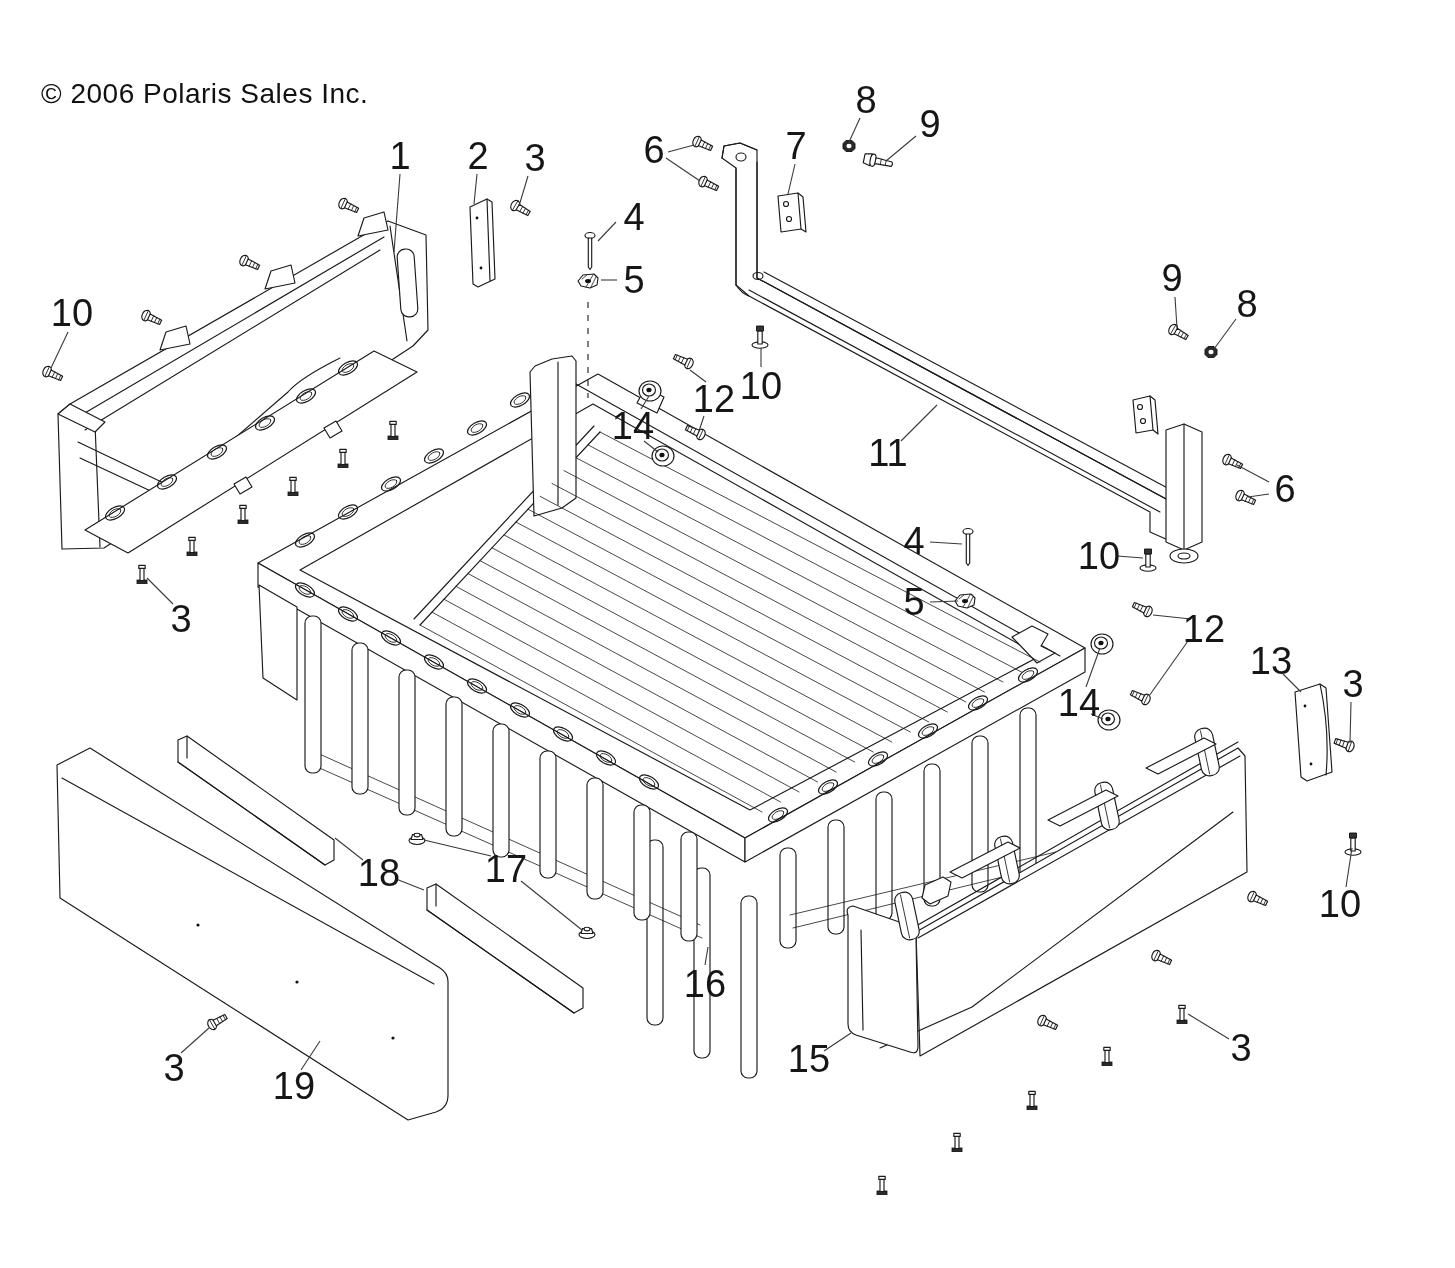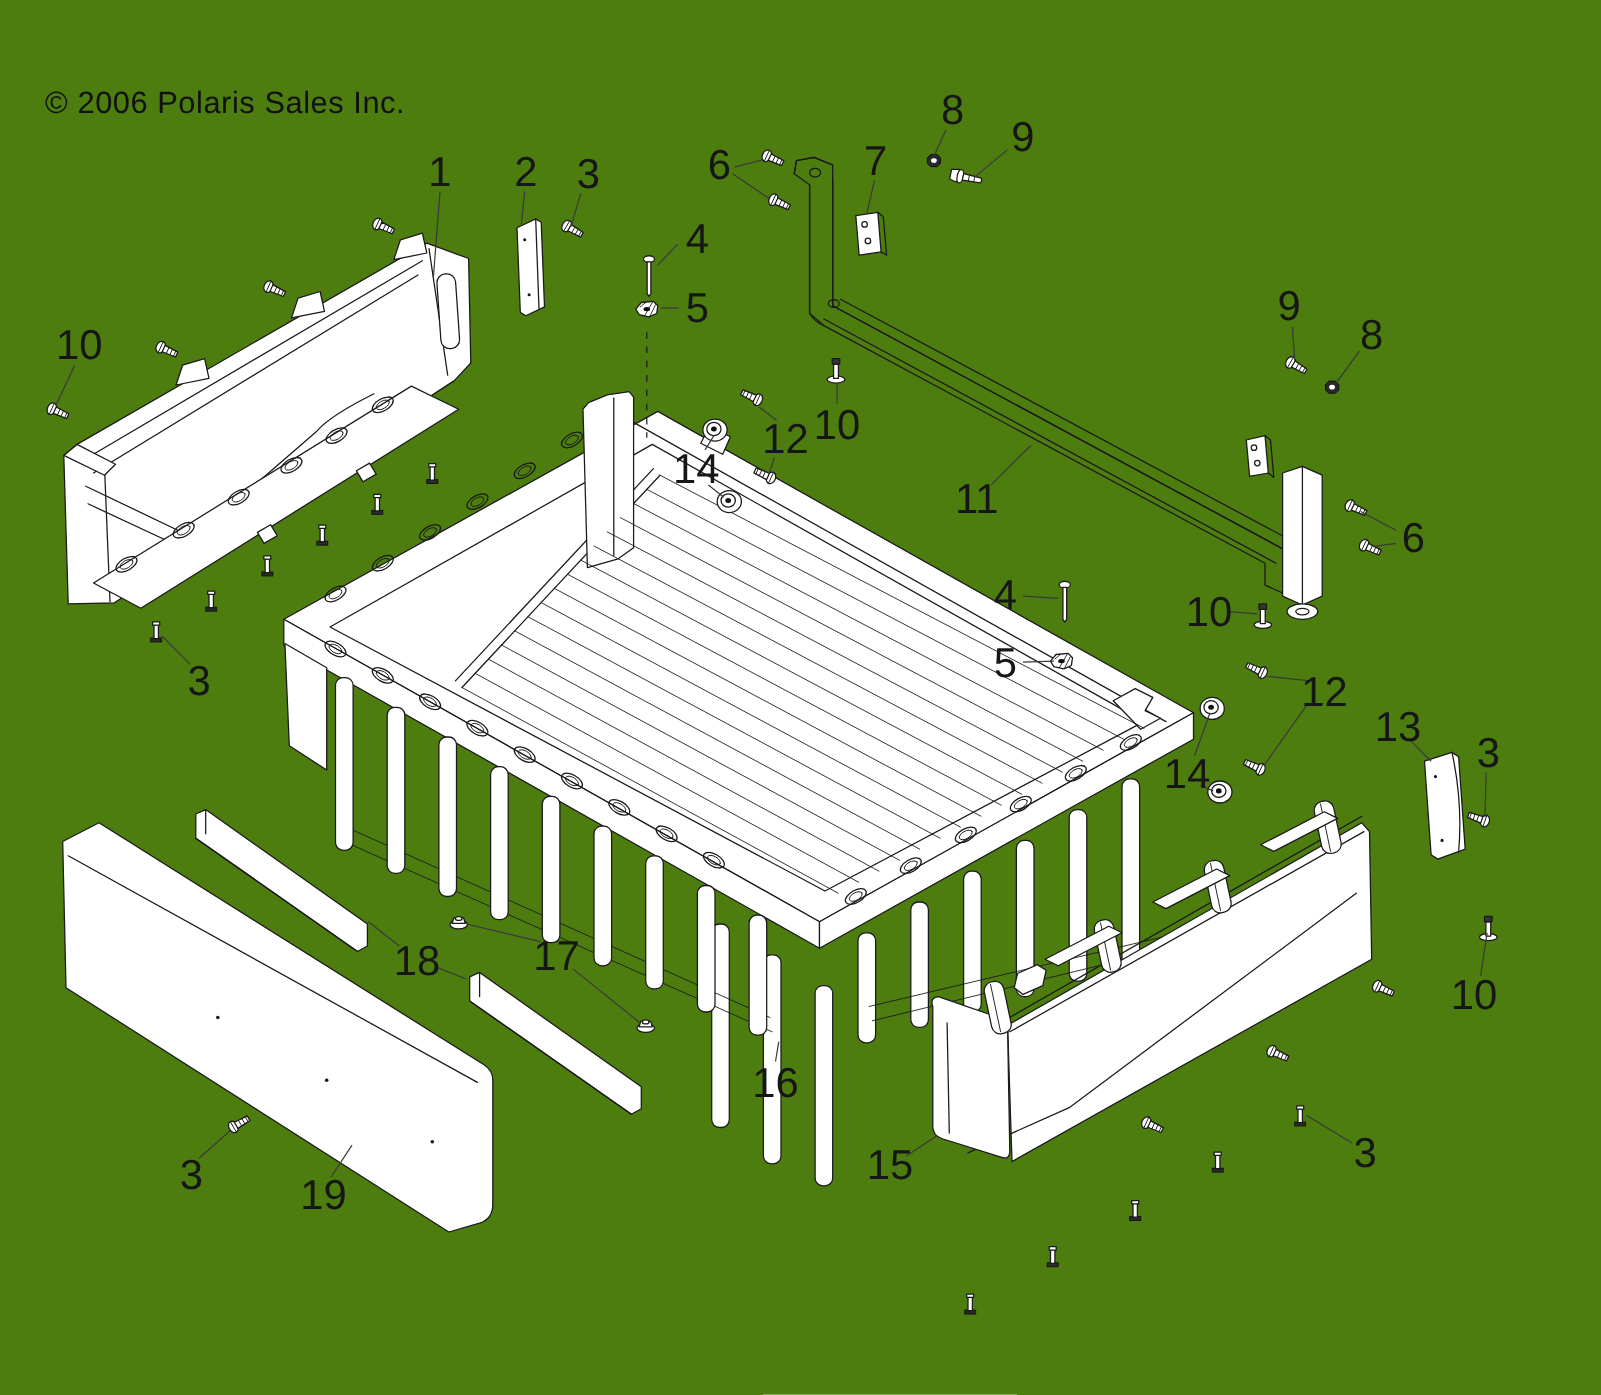--- a/index.html
+++ b/index.html
@@ -1,16 +1,16 @@
 <!DOCTYPE html>
 <html><head>
 <meta charset="utf-8">
 <style>
   html,body{margin:0;padding:0;background:#e8e8e8;}
-  .page{position:relative;width:1455px;height:1268px;background:#4d7c0f;overflow:hidden;
+  .page{position:relative;width:1455px;height:1268px;background:#ffffff;overflow:hidden;
         font-family:"Liberation Sans", sans-serif;}
   .copyright{position:absolute;left:41px;top:78px;font-size:28px;color:#111;
              letter-spacing:0.5px;white-space:nowrap;}
   svg{position:absolute;left:0;top:0;}
   .ln{stroke:#1a1a1a;fill:none;stroke-width:1.15;stroke-linejoin:round;stroke-linecap:round;}
   .fw{fill:#ffffff;stroke:#1a1a1a;stroke-width:1.15;stroke-linejoin:round;}
   .thin{stroke-width:0.8;}
   .callout-text{fill:#161616;font-family:"Liberation Sans",sans-serif;font-size:38px;}
   .callout-line{stroke:#3a3a3a;stroke-width:1.1;fill:none;}
   .dash{stroke:#1a1a1a;stroke-width:1.1;stroke-dasharray:6 7;fill:none;}

